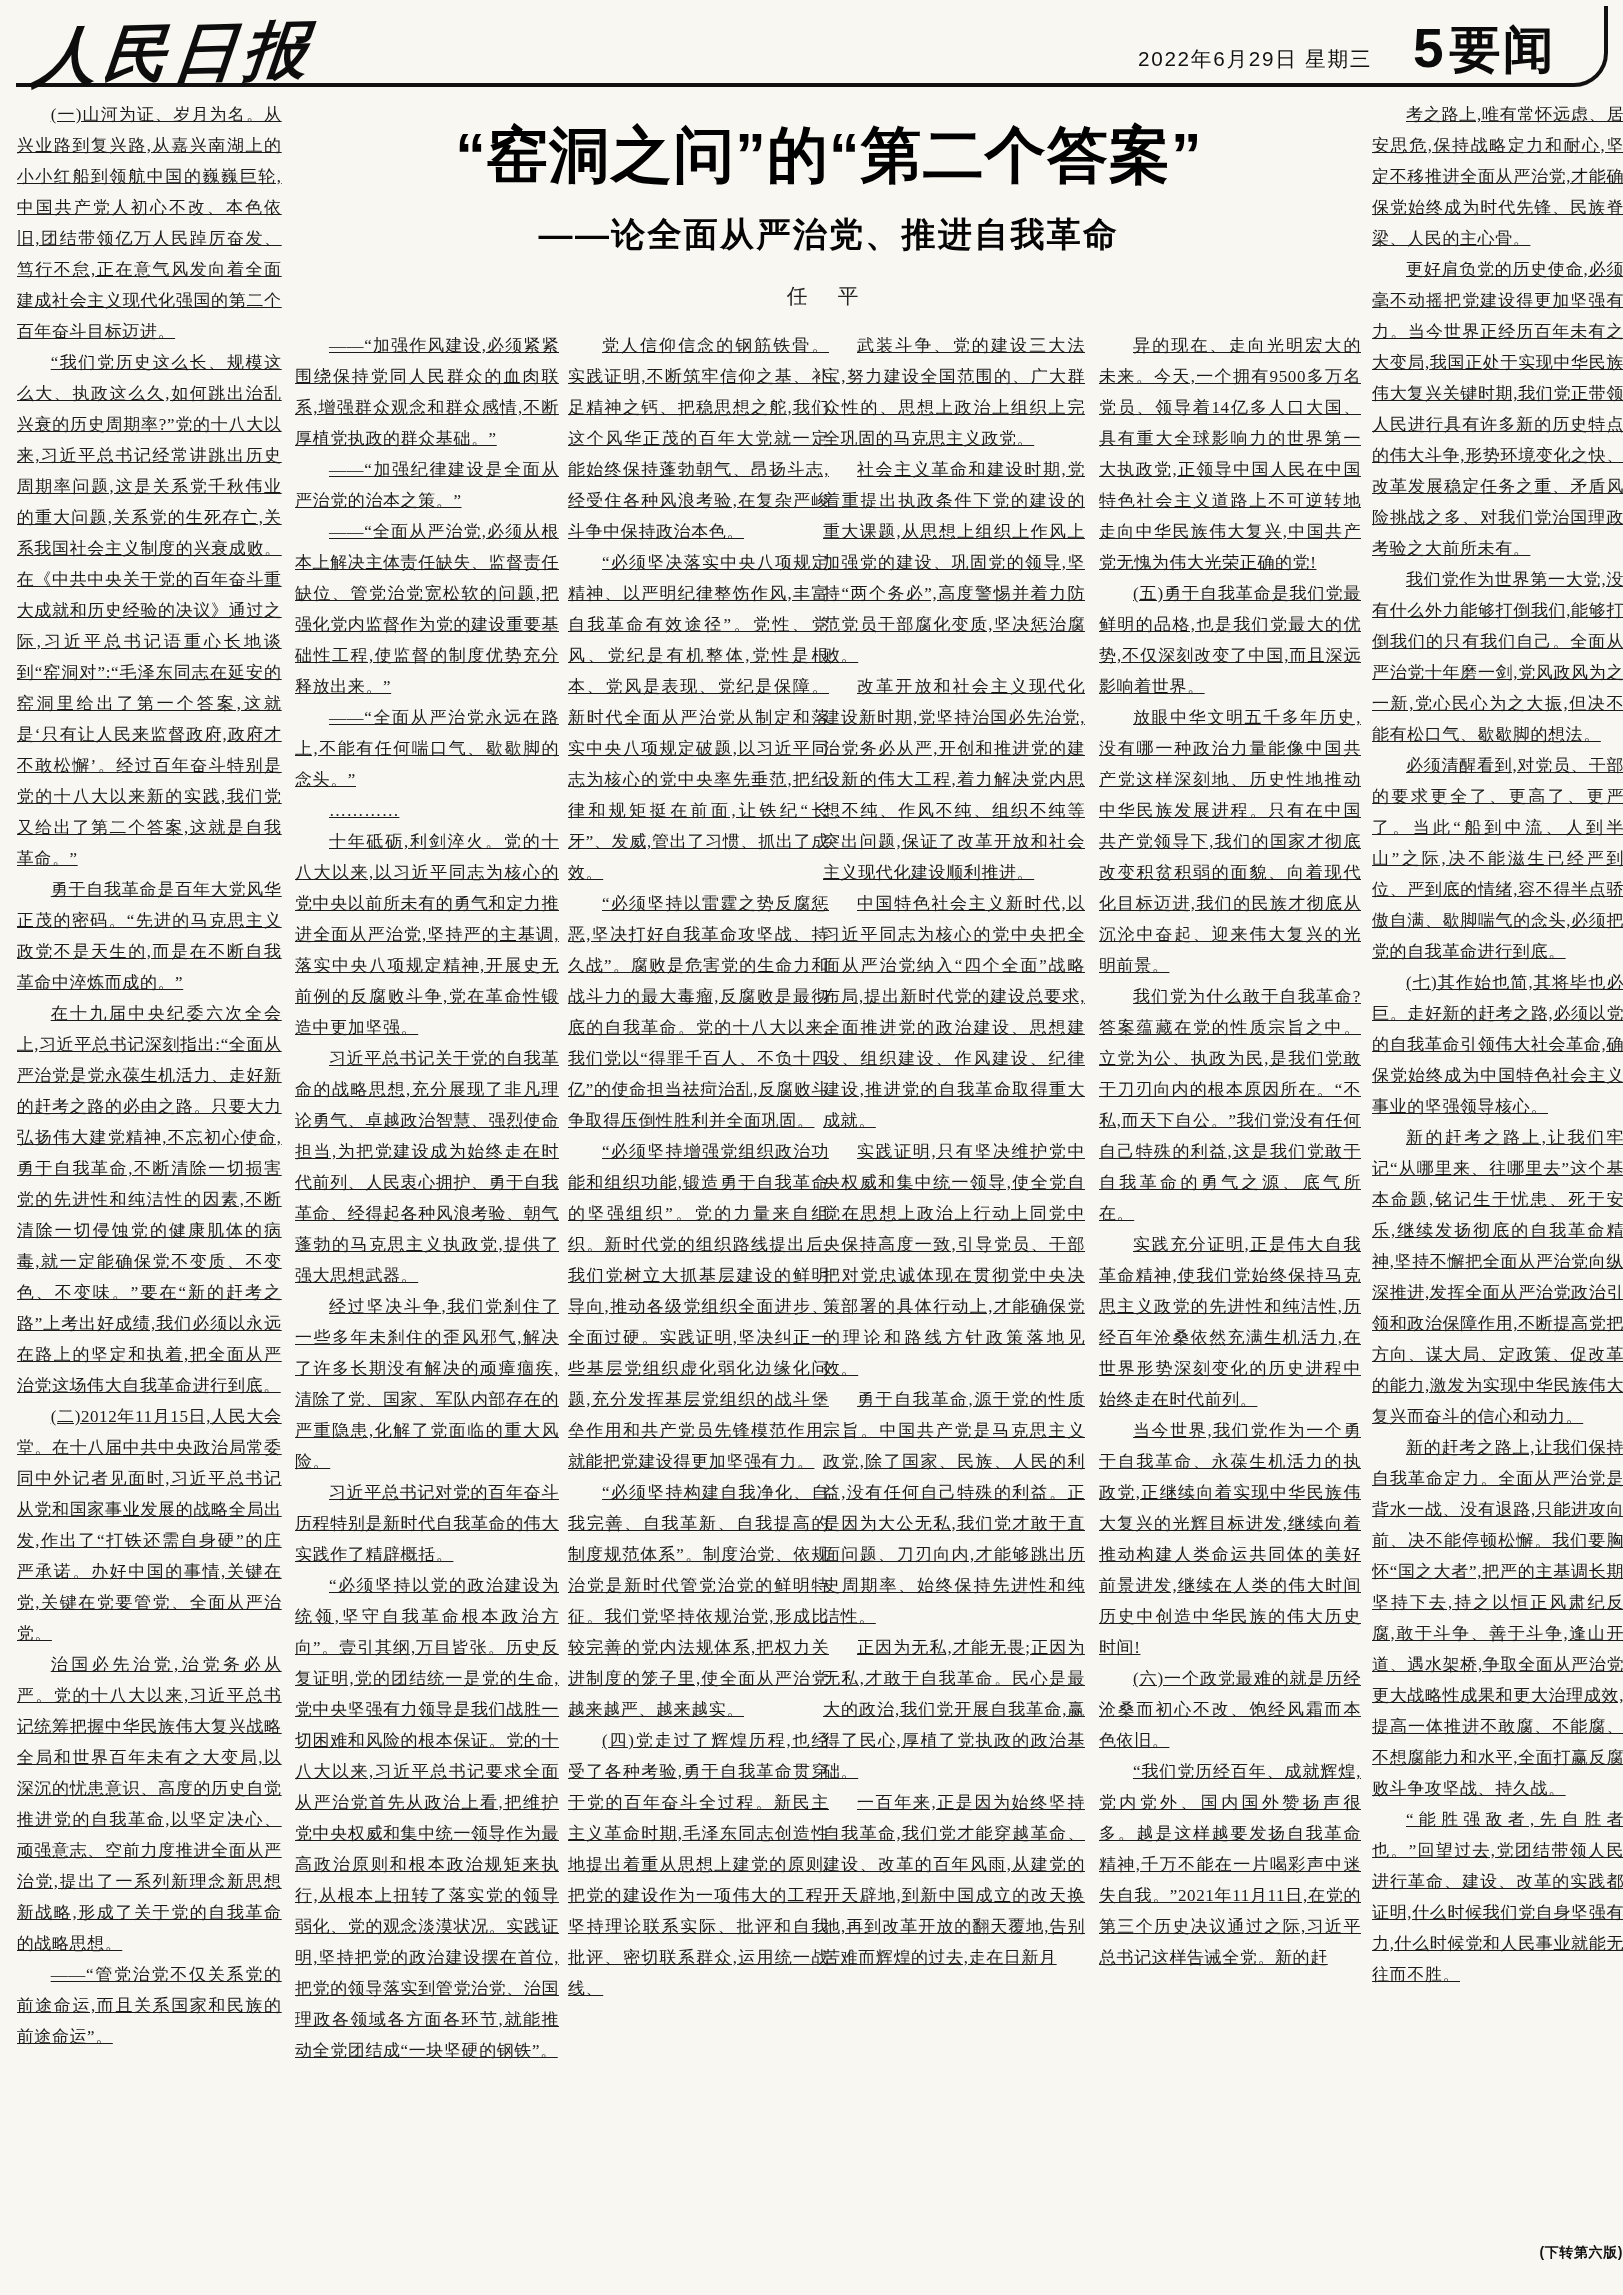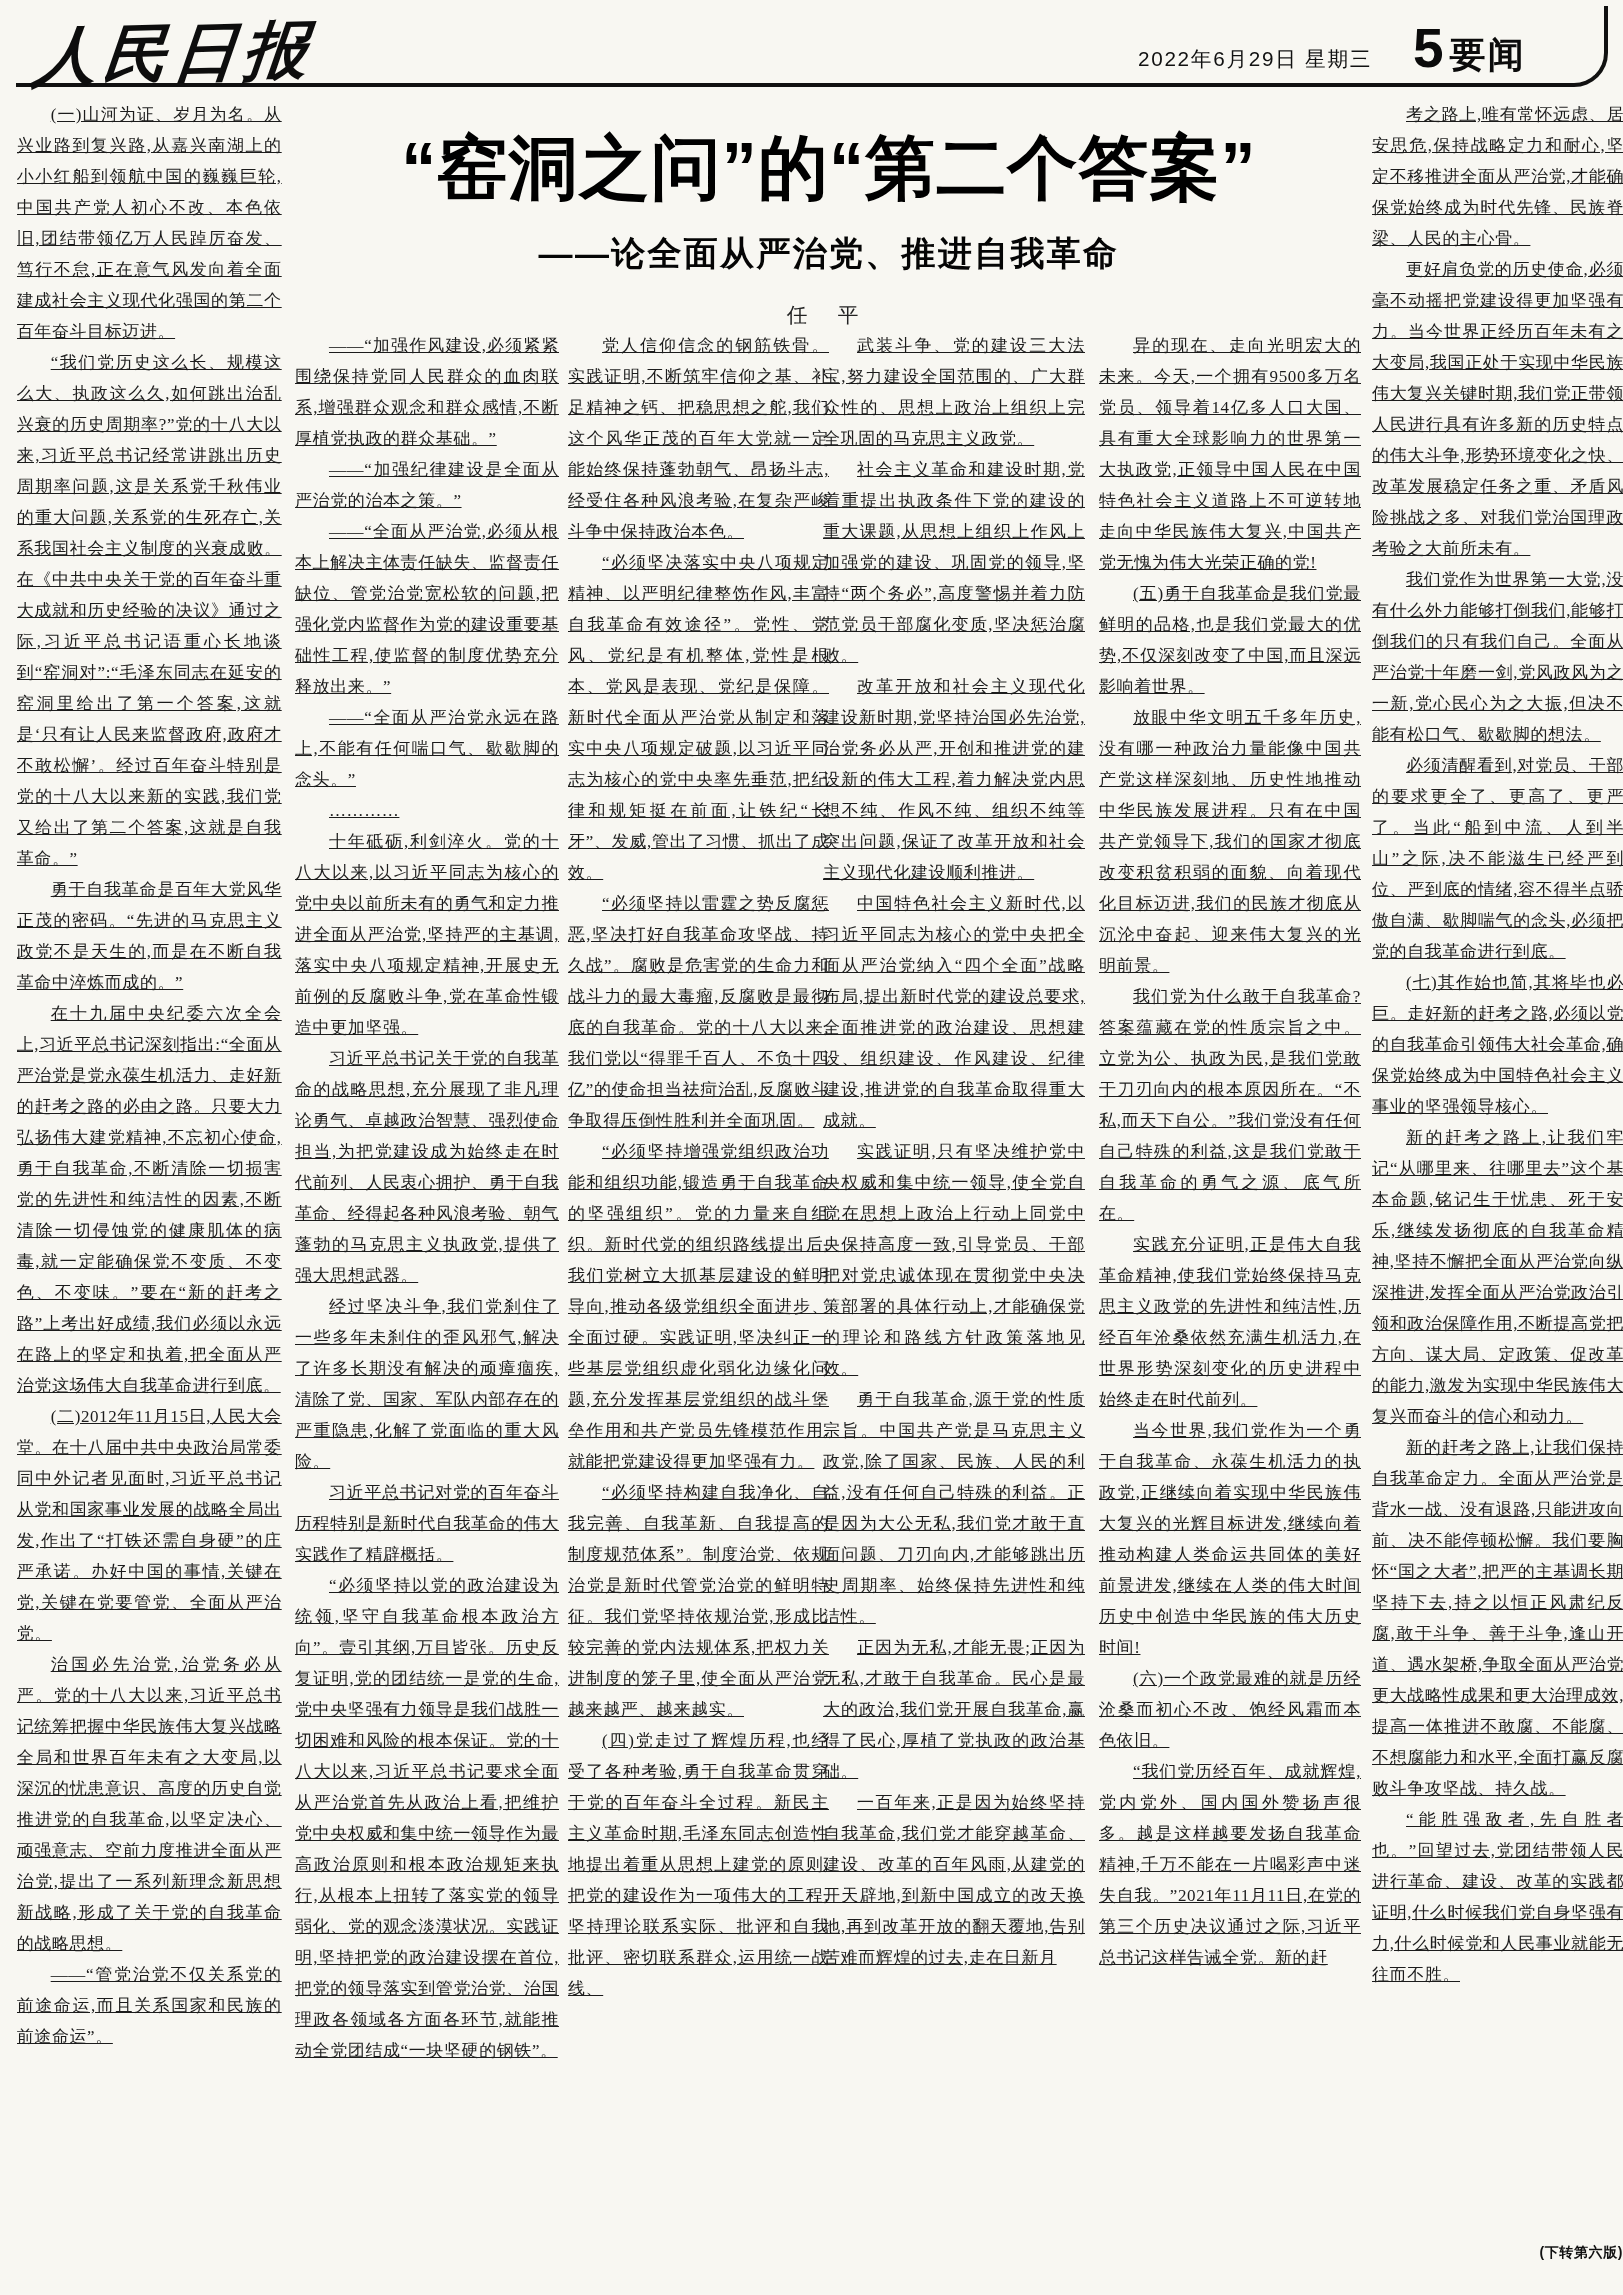--- a/index.html
+++ b/index.html
@@ -30,30 +30,30 @@
     font-size:20.7px;letter-spacing:1.7px;color:#111;
     font-family:"Liberation Sans",sans-serif;
     white-space:nowrap;
   }
   .pageblock{
     position:absolute;left:1413px;top:16px;width:184px;
     font-family:"Liberation Sans",sans-serif;
     font-weight:900;color:#0b0b0b;white-space:nowrap;
   }
   .pageno{font-size:55px;letter-spacing:3.4px;}
-  .sectionname{font-size:36px;letter-spacing:2.3px;}
+  .sectionname{font-size:51px;letter-spacing:2.3px;}
   
   .headline-block{
     position:absolute;left:296px;top:112px;width:1066px;height:213px;
     text-align:center;
   }
   .headline-title{
-    margin:16px;
+    margin:8px;
     font-family:"Liberation Sans","DejaVu Sans",sans-serif;
-    font-size:70px;font-weight:900;letter-spacing:1.1px;
+    font-size:61px;font-weight:900;letter-spacing:1.1px;
     color:#000;white-space:nowrap;line-height:1.15;
   }
   .headline-subtitle{
     margin:22px 0 0 0;
     font-family:"Liberation Sans","DejaVu Sans",sans-serif;
     font-size:34px;font-weight:bold;letter-spacing:2.3px;
     color:#050505;white-space:nowrap;
   }
   .author-byline{
     margin-top:24px;

